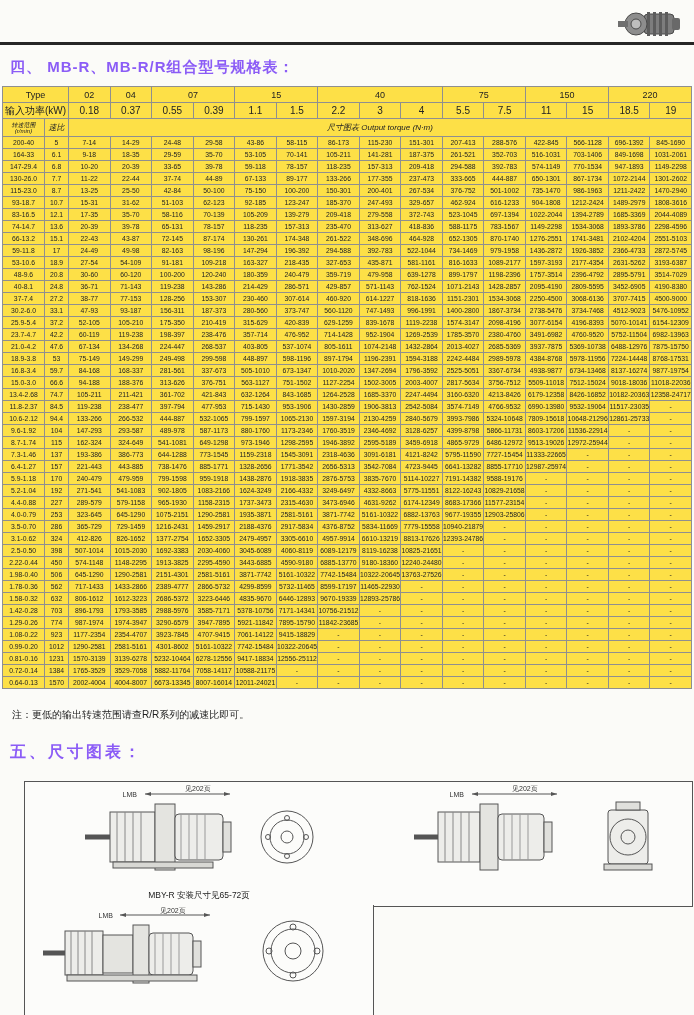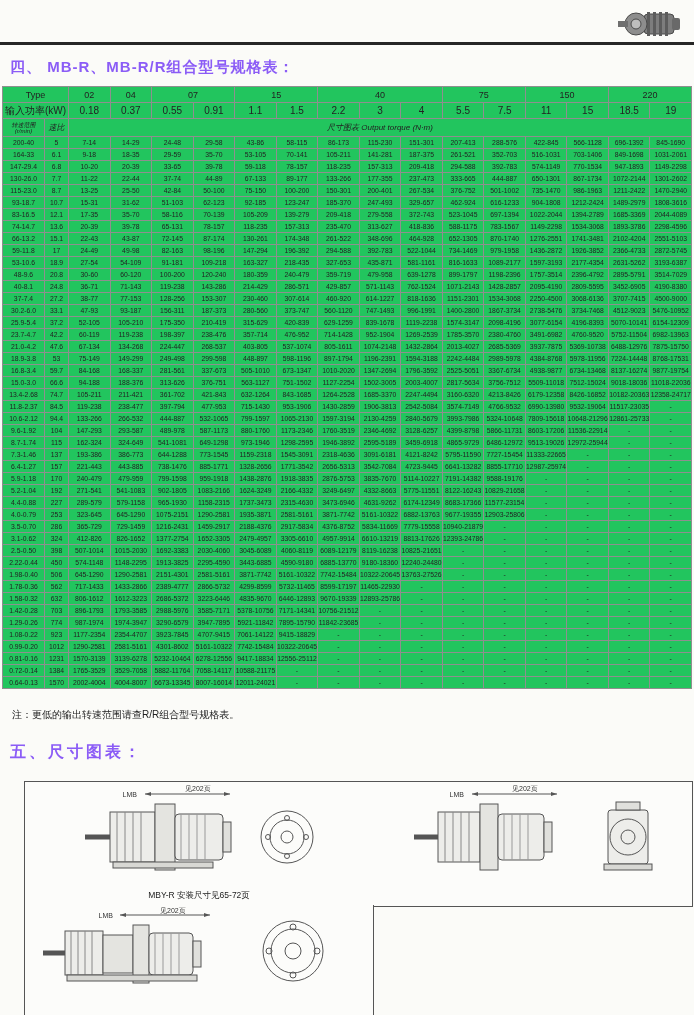--- a/index.html
+++ b/index.html
@@ -8,21 +8,21 @@
     font-family:"Liberation Sans","DejaVu Sans",sans-serif;color:#1d1d1d;
     overflow:hidden;
   }
   .top-rule{position:absolute;left:0;top:42px;width:694px;height:3px;background:#262626;}
   .motor-photo{position:absolute;right:8px;top:4px;width:72px;height:40px;}
   .sec-title{position:absolute;left:10px;font-weight:bold;color:#8b5cf6;}
   #title4{top:58px;font-size:15px;letter-spacing:1px;}
   #title5{top:742px;font-size:16px;letter-spacing:3px;}
   
   #spec-wrap{position:absolute;left:2px;top:86px;width:690px;}
-  table.spec{border-collapse:collapse;table-layout:fixed;width:690px;background:#22c55e;}
+  table.spec{border-collapse:collapse;table-layout:fixed;width:690px;background:#fde047;}
   table.spec td,table.spec th{
     border:1px solid #8f8f8f;text-align:center;vertical-align:middle;
     padding:0;font-weight:normal;color:#222;overflow:hidden;white-space:nowrap;
   }
   table.spec tr.hdr1 th{height:15px;font-size:9px;}
   table.spec tr.hdr2 th{height:15px;font-size:10px;}
   table.spec tr.hdr3 th{height:17px;font-size:8px;font-style:italic;}
   .small2{font-size:6px;line-height:6px;display:block;}
   table.spec td{height:11px;font-size:6.8px;line-height:11px;}
   td.speed{font-size:7px;}
@@ -82,21 +82,21 @@
           <th colspan="3">40</th>
           <th colspan="2">75</th>
           <th colspan="2">150</th>
           <th colspan="2">220</th>
         </tr>
       <tr class="hdr2">
         <th colspan="2">输入功率(kW)</th>
       <th>0.18</th>
           <th>0.37</th>
           <th>0.55</th>
-          <th>0.91</th>
+          <th>0.39</th>
           <th>1.1</th>
           <th>1.5</th>
           <th>2.2</th>
           <th>3</th>
           <th>4</th>
           <th>5.5</th>
           <th>7.5</th>
           <th>11</th>
           <th>15</th>
           <th>18.5</th>
@@ -983,21 +983,21 @@
           <td>-</td>
           <td>-</td>
           <td>-</td>
           <td>-</td>
           <td>-</td>
         </tr>
       </tbody>
   </table>
 </div>
 
-<div id="note1" class="note">注：更低的输出转速范围请查R/R组合型号规格表。</div>
+<div id="note1" class="note">注：更低的输出转速范围请查R/R系列的减速比即可。</div>
 
 <div id="title5" class="sec-title">五、尺寸图表：</div>
 
 <div id="dimbox">
 
   <div class="panel" id="panel-tl">
     <svg width="346" height="100" viewBox="0 0 346 100">
       <line x1="120" y1="12" x2="150" y2="12" stroke="#555"></line>
         <line x1="150" y1="12" x2="205" y2="12" stroke="#555"></line>
       <polygon points="120,12 126,10 126,14" fill="#555"></polygon>

